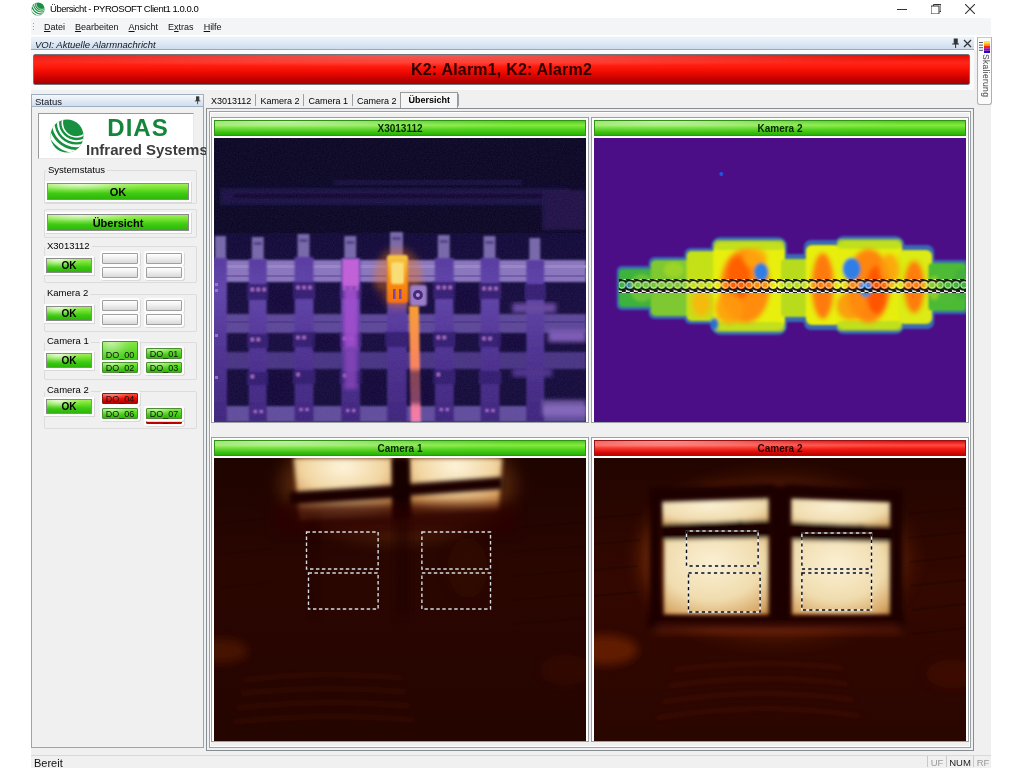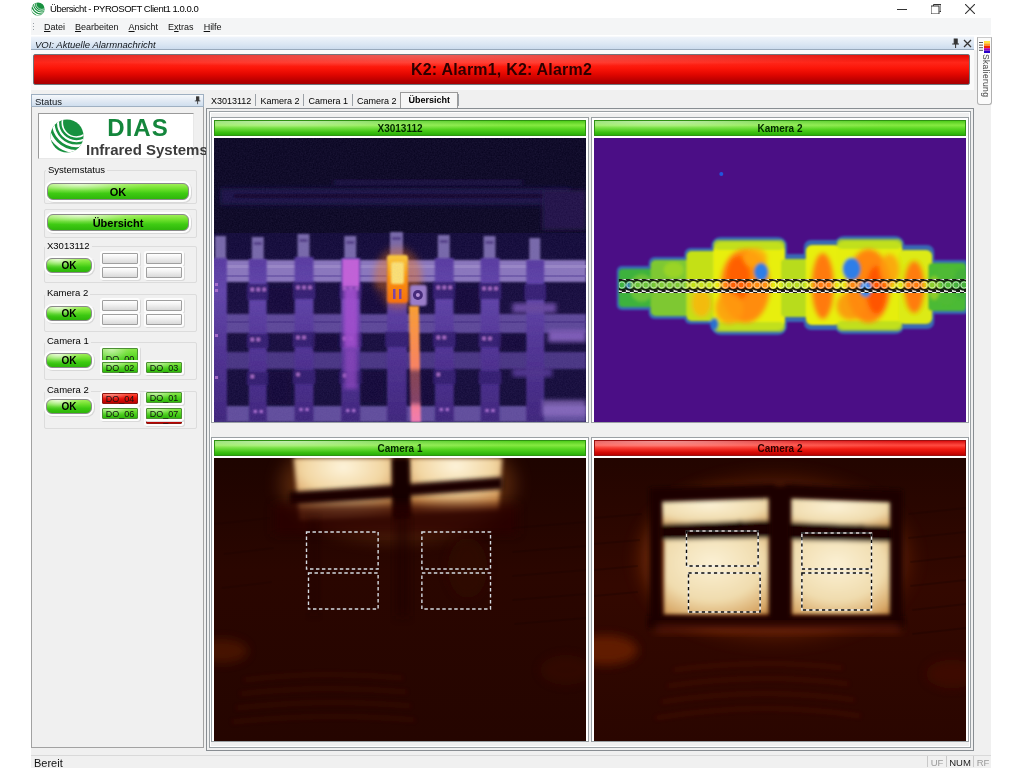--- a/index.html
+++ b/index.html
@@ -64,21 +64,21 @@
 
   #logo-box { left:38px; top:113px; width:156px; height:46px; background:#fff;
      border:1px solid #9a9a9a; border-right-color:#e8e8e8; border-bottom-color:#e8e8e8; }
   #logo-mark { left:50px; top:119px; width:34px; height:34px; }
   #logo-name { left:86px; top:115px; width:104px; font-size:24px; font-weight:bold; color:#14863c; letter-spacing:1px; text-align:center; line-height:26px; }
   #logo-sub { left:86px; top:141px; width:104px; font-size:15px; font-weight:bold; color:#3c3c3c; text-align:left; white-space:nowrap; }
 
   .groupbox { border:1px solid #dcdcdc; border-radius:2px; }
   .group-label { font-size:9.5px; color:#000; background:#f0f0f0; padding:0 2px; white-space:nowrap; }
 
-  .btn3d { border:1px solid #8a8a8a; border-radius:6px;
+  .btn3d { border:1px solid #8a8a8a; border-radius:0;
      box-shadow:0 0 0 2px #fdfdfd, 1px 1px 0 2px #d8d8d8; }
   .btn-green-big { background:
        radial-gradient(90% 120% at 22% 0%, rgba(255,255,255,.75) 0%, rgba(255,255,255,.12) 38%, rgba(255,255,255,0) 55%),
        linear-gradient(180deg,#9fee57 0%, #71e22e 30%, #3fcb13 62%, #2eb60b 100%);
      display:flex; align-items:center; justify-content:center;
      font-size:11px; font-weight:bold; color:#000; }
   .btn-green-small { background:
        radial-gradient(95% 130% at 25% 0%, rgba(255,255,255,.8) 0%, rgba(255,255,255,.12) 42%, rgba(255,255,255,0) 60%),
        linear-gradient(180deg,#9fee57 0%, #6de02c 32%, #3cc911 64%, #2db50a 100%);
      display:flex; align-items:center; justify-content:center;
@@ -280,22 +280,22 @@
   <div class="abs ind" style="left:102px; top:300px; width:36px; height:11px;" data-state="off"></div>
   <div class="abs ind" style="left:146px; top:300px; width:36px; height:11px;" data-state="off"></div>
   <div class="abs ind" style="left:102px; top:314px; width:36px; height:11px;" data-state="off"></div>
   <div class="abs ind" style="left:146px; top:314px; width:36px; height:11px;" data-state="off"></div>
 
   <div class="abs groupbox" style="left:44px; top:342px; width:153px; height:38px;"></div>
   <div class="abs group-label" style="left:45px; top:335px;">Camera 1</div>
   <div class="abs btn3d btn-green-small" style="left:46px; top:353px; width:46px; height:15px;">
     <span>OK</span>
   </div>
-  <div class="abs ind" style="left:102px; top:348px; width:36px; height:22px;" data-state="on">DO_00</div>
-  <div class="abs ind" style="left:146px; top:348px; width:36px; height:11px;margin-top:44px;" data-state="on">DO_01</div>
+  <div class="abs ind" style="left:102px; top:341px; width:36px; height:28px;" data-state="on">DO_00</div>
+  <div class="abs ind" style="left:146px; top:348px; width:36px; height:11px;" data-state="on">DO_01</div>
   <div class="abs ind" style="left:102px; top:362px; width:36px; height:11px;" data-state="on">DO_02</div>
   <div class="abs ind" style="left:146px; top:362px; width:36px; height:11px;" data-state="on">DO_03</div>
 
   <div class="abs groupbox" style="left:44px; top:391px; width:153px; height:38px;"></div>
   <div class="abs group-label" style="left:45px; top:384px;">Camera 2</div>
   <div class="abs btn3d btn-green-small" style="left:46px; top:399px; width:46px; height:15px;">
     <span>OK</span>
   </div>
   <div class="abs ind" style="left:102px; top:393px; width:36px; height:11px;" data-state="alarm">DO_04</div>
   <div class="abs ind" style="left:146px; top:393px; width:36px; height:11px;margin-top:20px;" data-state="alarm">DO_05</div>

